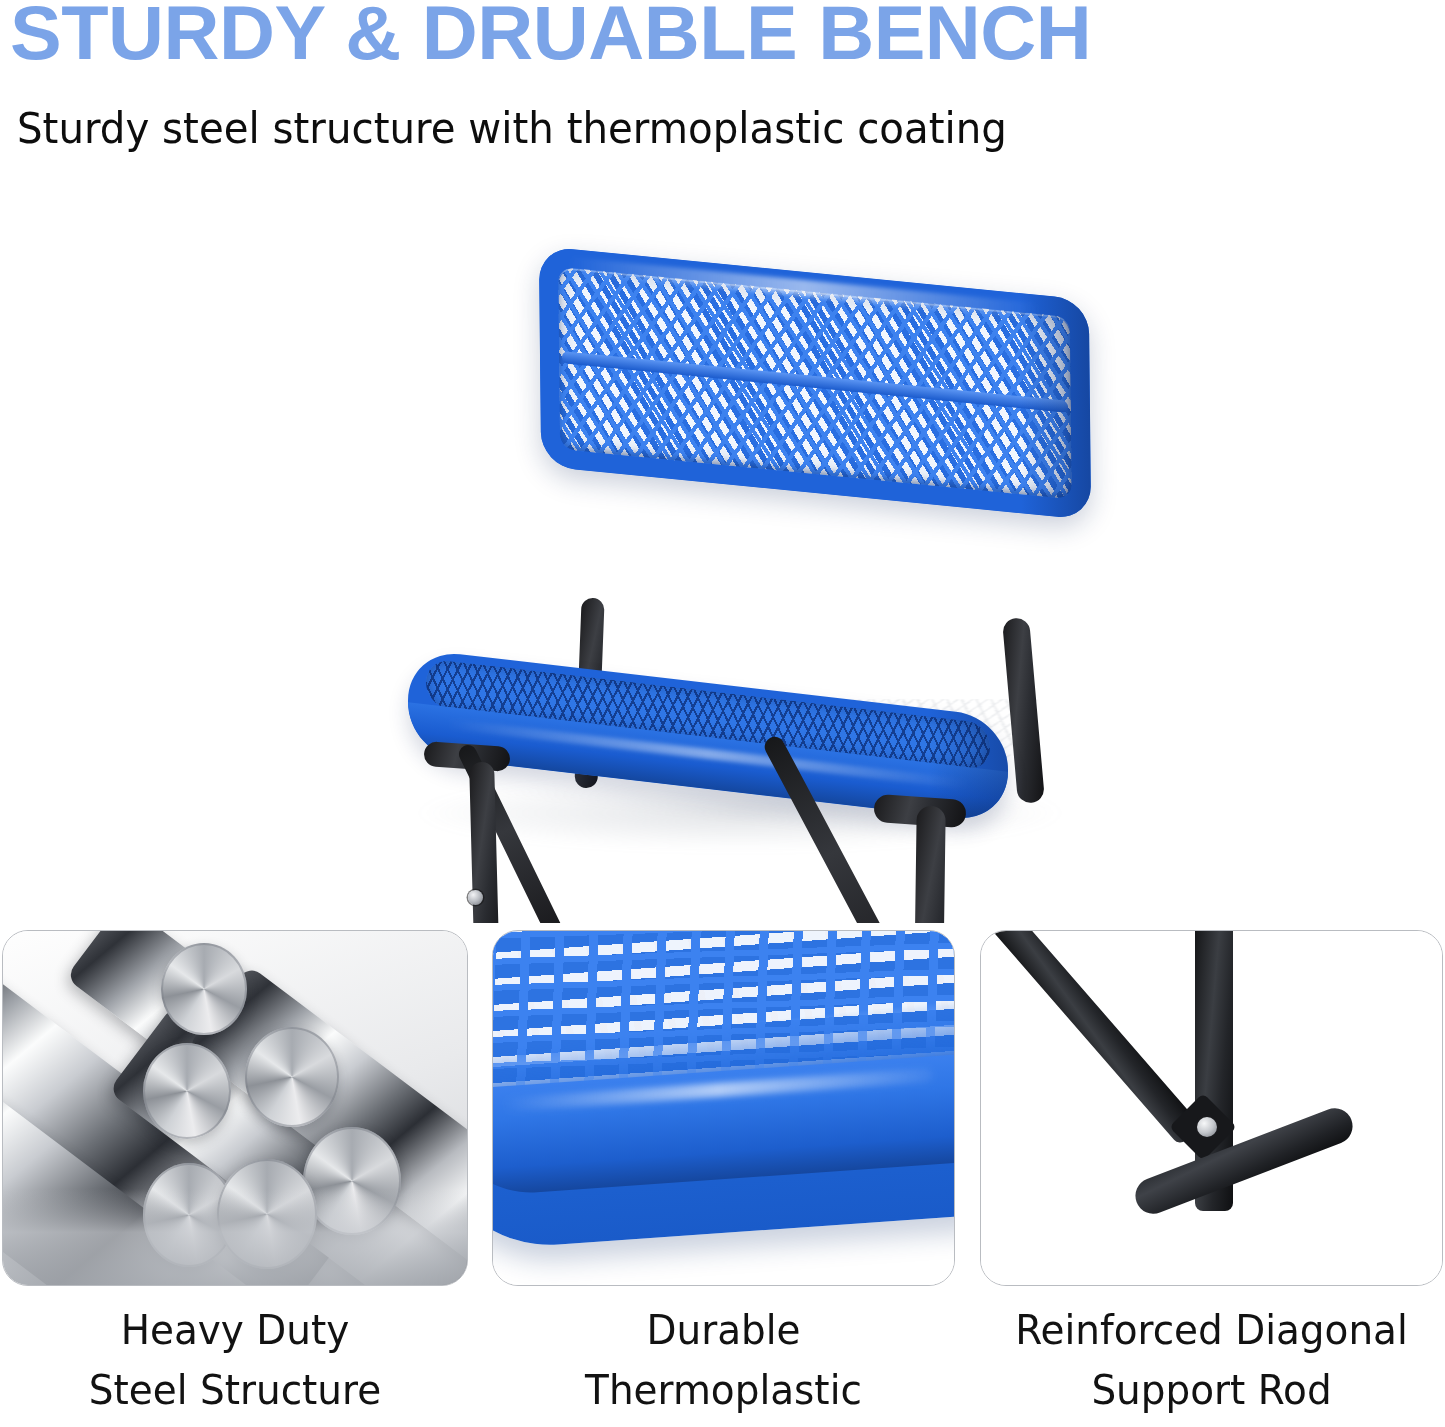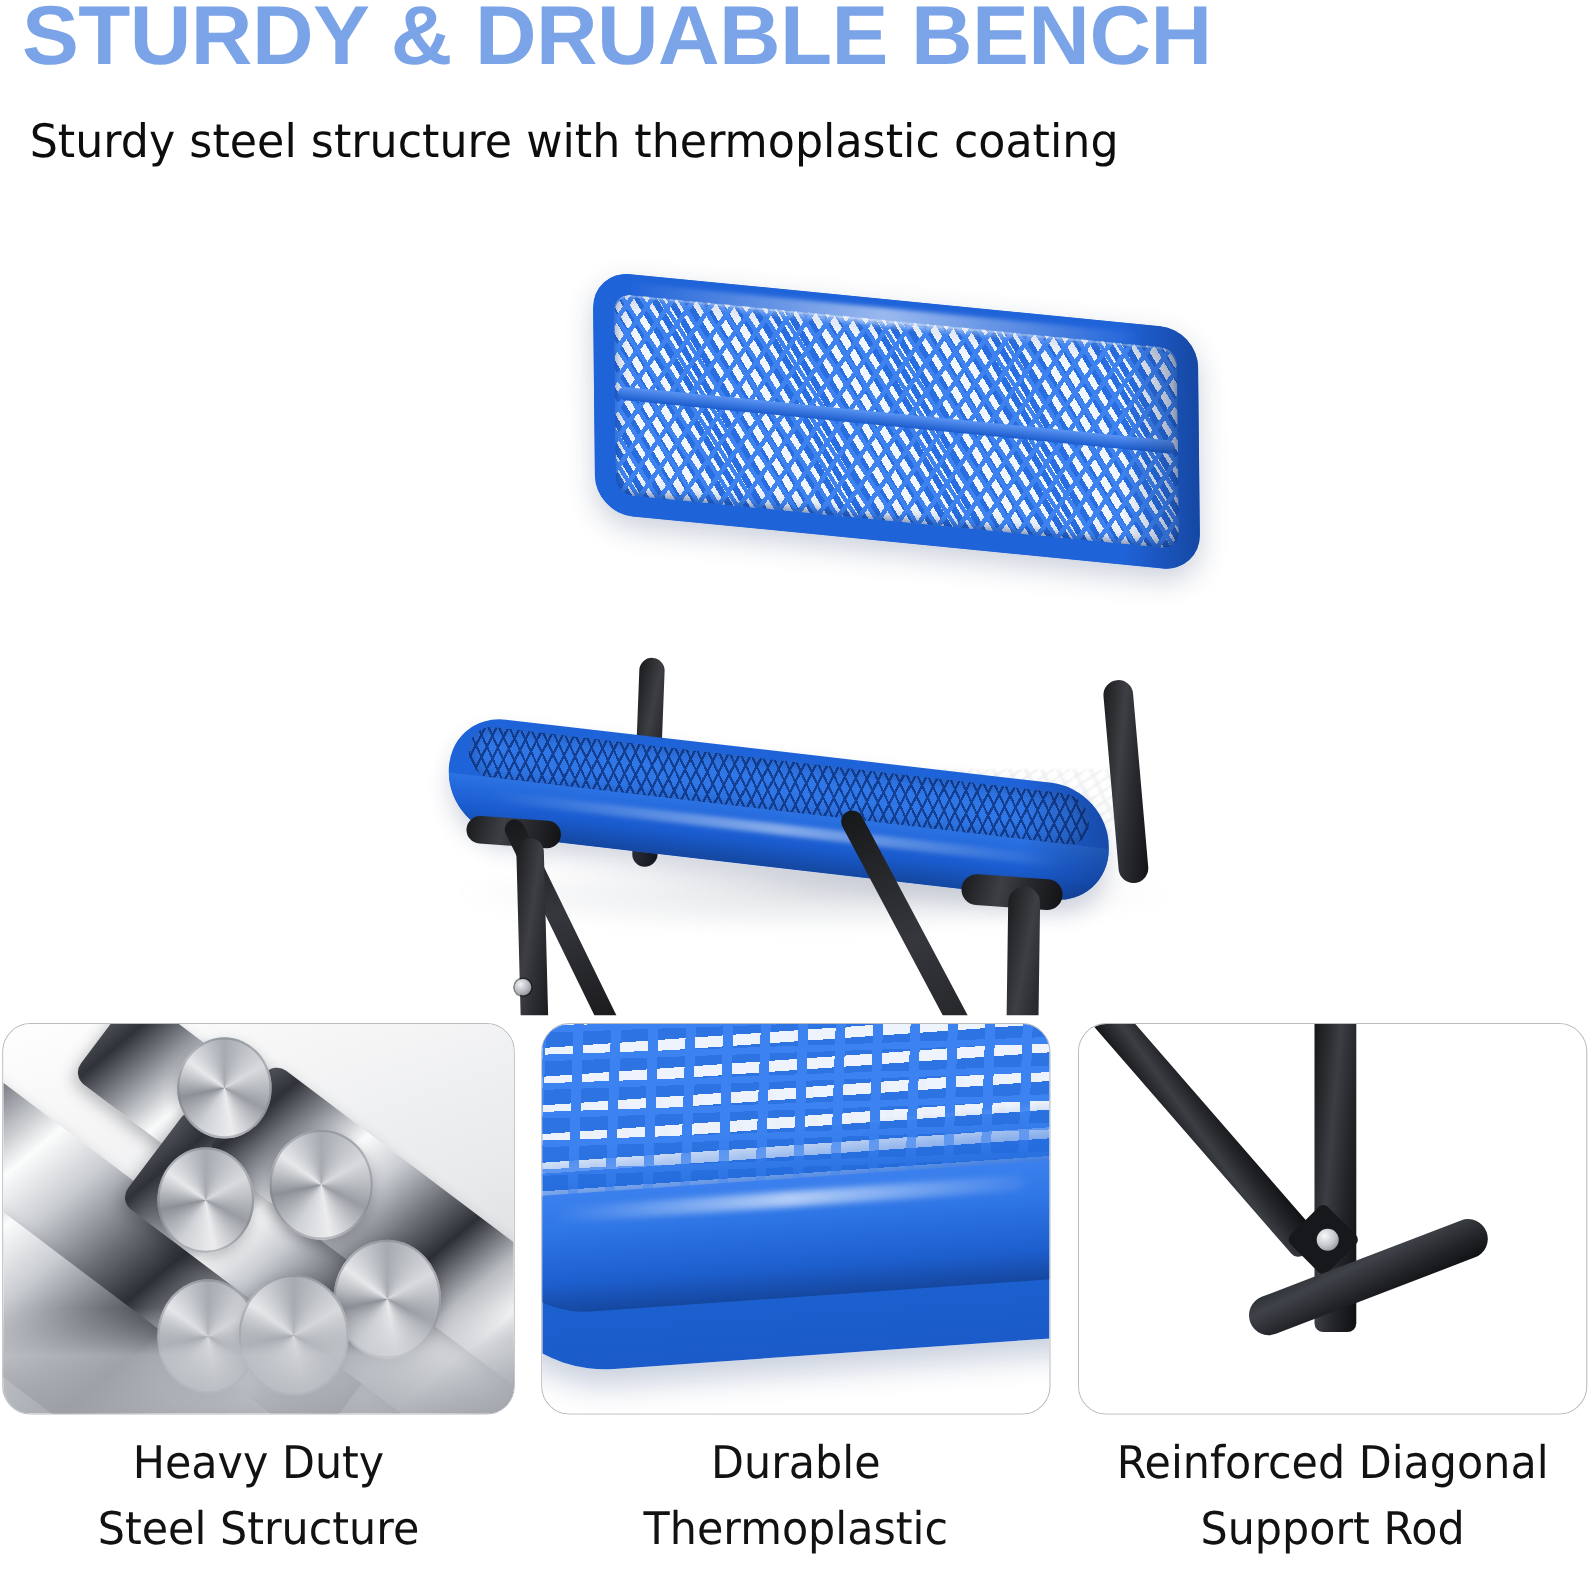--- a/index.html
+++ b/index.html
@@ -7,21 +7,21 @@
   body {
     width: 1445px;
     height: 1427px;
     background: #ffffff;
     font-family: "Liberation Sans", sans-serif;
     overflow: hidden;
     position: relative;
   }
 
   
-  .header { position: absolute; left: 10px; top: 0; width: 1318px; height: 180px; }
+  .header { position: absolute; left: 0; top: 0; width: 1318px; height: 180px; }
 
   .headline {
     position: absolute;
     left: 10px;
     top: -10px;
     font-family: "Liberation Sans", sans-serif;
     font-size: 76px;
     font-weight: bold;
     letter-spacing: -0.5px;
     color: #7ba4e8;

